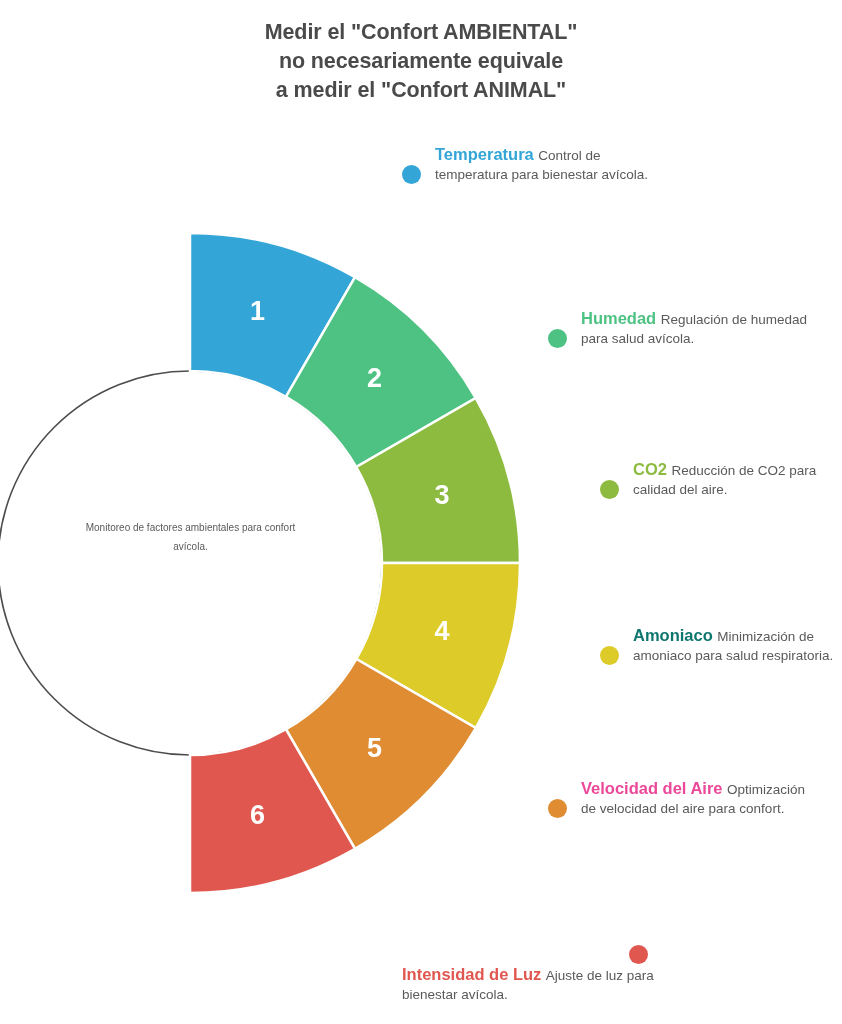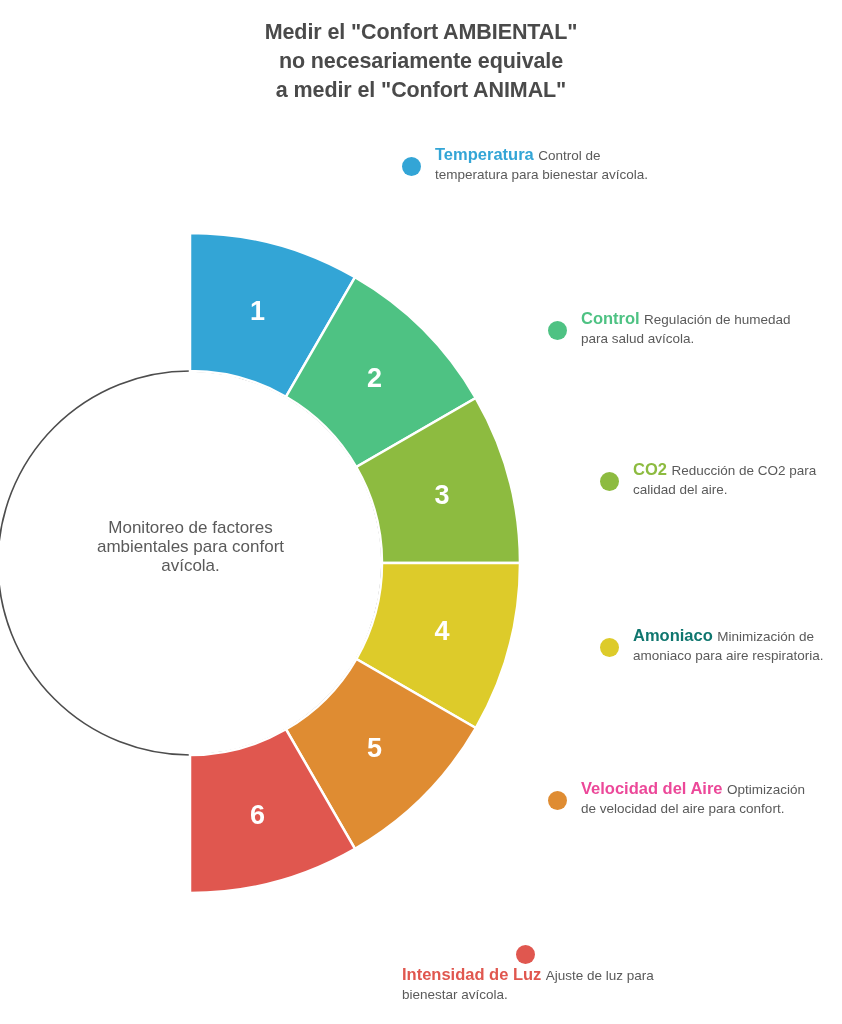--- a/index.html
+++ b/index.html
@@ -61,30 +61,30 @@
     text-align: center;
   }
   #center-label .center-title {
     font-size: 17px;
     font-weight: bold;
     color: #4a7ddb;
     line-height: 22px;
     margin-bottom: 6px;
   }
   #center-label .center-desc {
-    font-size: 17px;
+    font-size: 10px;
     color: #5a5a5a;
     line-height: 19px;
   }
 
   
   .legend-item {
     position: absolute;
     display: flex;
-    align-items: center;
+    align-items: flex-end;
   }
   .legend-dot {
     width: 19px;
     height: 19px;
     border-radius: 50%;
     flex: 0 0 19px;
     margin-top: 4px;
     margin-right: 14px;
   }
   .legend-text {
@@ -150,38 +150,38 @@
   <span class="legend-dot" style="background: rgb(51, 165, 214);"></span>
   <span class="legend-text">
     <span class="legend-title" style="color: rgb(51, 165, 214);">Temperatura</span>
     <span class="legend-desc">Control de temperatura para bienestar avícola.</span>
   </span>
 </div>
 
 <div class="legend-item" id="legend-2">
   <span class="legend-dot" style="background: rgb(78, 194, 131);"></span>
   <span class="legend-text">
-    <span class="legend-title" style="color: rgb(78, 194, 131);">Control</span>
+    <span class="legend-title" style="color: rgb(78, 194, 131);">Humedad</span>
     <span class="legend-desc">Regulación de humedad para salud avícola.</span>
   </span>
 </div>
 
 <div class="legend-item" id="legend-3">
   <span class="legend-dot" style="background: rgb(141, 187, 64);"></span>
   <span class="legend-text">
     <span class="legend-title" style="color: rgb(141, 187, 64);">CO2</span>
     <span class="legend-desc">Reducción de CO2 para calidad del aire.</span>
   </span>
 </div>
 
 <div class="legend-item" id="legend-4">
   <span class="legend-dot" style="background: rgb(221, 203, 42);"></span>
   <span class="legend-text">
     <span class="legend-title" style="color: #0f766e;">Amoniaco</span>
-    <span class="legend-desc">Minimización de amoniaco para aire respiratoria.</span>
+    <span class="legend-desc">Minimización de amoniaco para salud respiratoria.</span>
   </span>
 </div>
 
 <div class="legend-item" id="legend-5">
   <span class="legend-dot" style="background: rgb(223, 140, 50);"></span>
   <span class="legend-text">
     <span class="legend-title" style="color: #ec4899;">Velocidad del Aire</span>
     <span class="legend-desc">Optimización de velocidad del aire para confort.</span>
   </span>
 </div>

